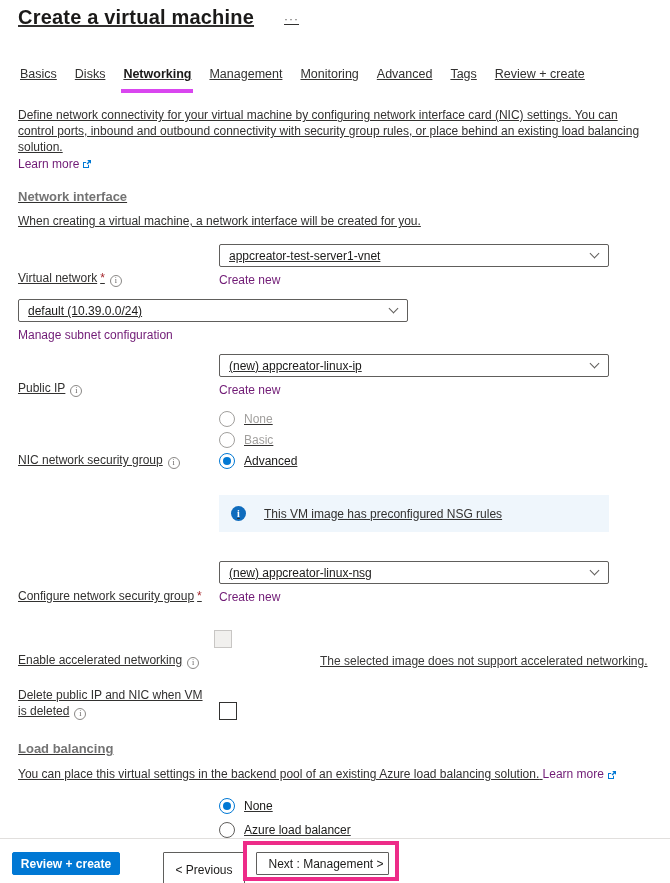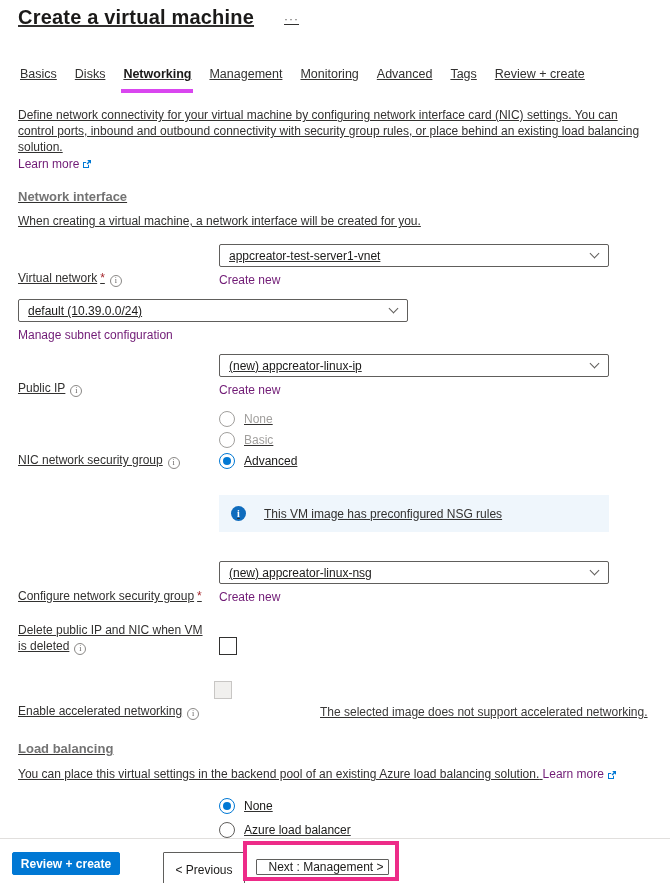--- a/index.html
+++ b/index.html
@@ -102,21 +102,21 @@
     position: absolute; left: 0; bottom: 0; width: 670px; height: 45px;
     border-top: 1px solid #e1dfdd; background: #fff;
   }
   .btn { font-size: 12px; cursor: pointer; display: inline-flex; align-items: center; justify-content: center; }
   .btn-primary {
     position: absolute; left: 12px; top: 13px; width: 108px; height: 23px;
     background: #0078d4; border: 1px solid #0078d4; color: #fff; font-weight: 700; border-radius: 2px;
   }
   .btn-secondary { background: #fff; border: 1px solid #5f5e5c; color: #1b1a19; border-radius: 1px; }
   .btn-previous { position: absolute; left: 163px; top: 13px; width: 82px; height: 36px; }
-  .btn-next { position: absolute; left: 256px; top: 20px; width: 133px; height: 16px; padding-left: 7px; }
+  .btn-next { position: absolute; left: 256px; top: 13px; width: 133px; height: 23px; padding-left: 7px; }
   .highlight-box {
     position: absolute; left: 243px; top: 2px; width: 156px; height: 40px;
     border: 4px solid #ed2b88; pointer-events: none;
   }
 </style>
 </head>
 <body>
 
 <div class="page">
 
@@ -219,36 +219,36 @@
     </div>
     <div class="row-control">
       <div class="dropdown">
         <span class="dd-value">(new) appcreator-linux-nsg</span>
         <span class="chevron-down"></span>
       </div>
       <span class="link under-link">Create new</span>
     </div>
   </div>
 
+  <div class="row" style="margin-top:26px">
+    <div class="row-label" style="padding-top:2px">
+      <span>Enable accelerated networking</span><span class="info-icon"></span>
+    </div>
+    <div class="row-control" style="width:440px">
+      <div class="checkbox disabled"></div>
+      <div class="accel-note">The selected image does not support accelerated networking.</div>
+    </div>
+  </div>
+
   <div class="row" style="margin-top:18px">
     <div class="row-label" style="padding-top:0">
       <span>Delete public IP and NIC when VM is deleted</span><span class="info-icon"></span>
     </div>
     <div class="row-control">
       <div class="checkbox"></div>
-    </div>
-  </div>
-
-  <div class="row" style="margin-top:26px">
-    <div class="row-label" style="padding-top:2px">
-      <span>Enable accelerated networking</span><span class="info-icon"></span>
-    </div>
-    <div class="row-control" style="width:440px">
-      <div class="checkbox disabled"></div>
-      <div class="accel-note">The selected image does not support accelerated networking.</div>
     </div>
   </div>
 
   <div class="section-heading" style="margin-top:21px">Load balancing</div>
   <div class="section-desc">
     <span>You can place this virtual settings in the backend pool of an existing Azure load balancing solution.</span>
     <span class="link learn-more">
       <span>Learn more</span>
       <svg class="ext-icon" viewBox="0 0 10 10" xmlns="http://www.w3.org/2000/svg">
           <path d="M1 3h3.2v1H2v4h4V5.8h1V9H1z" fill="#0078d4"></path>

